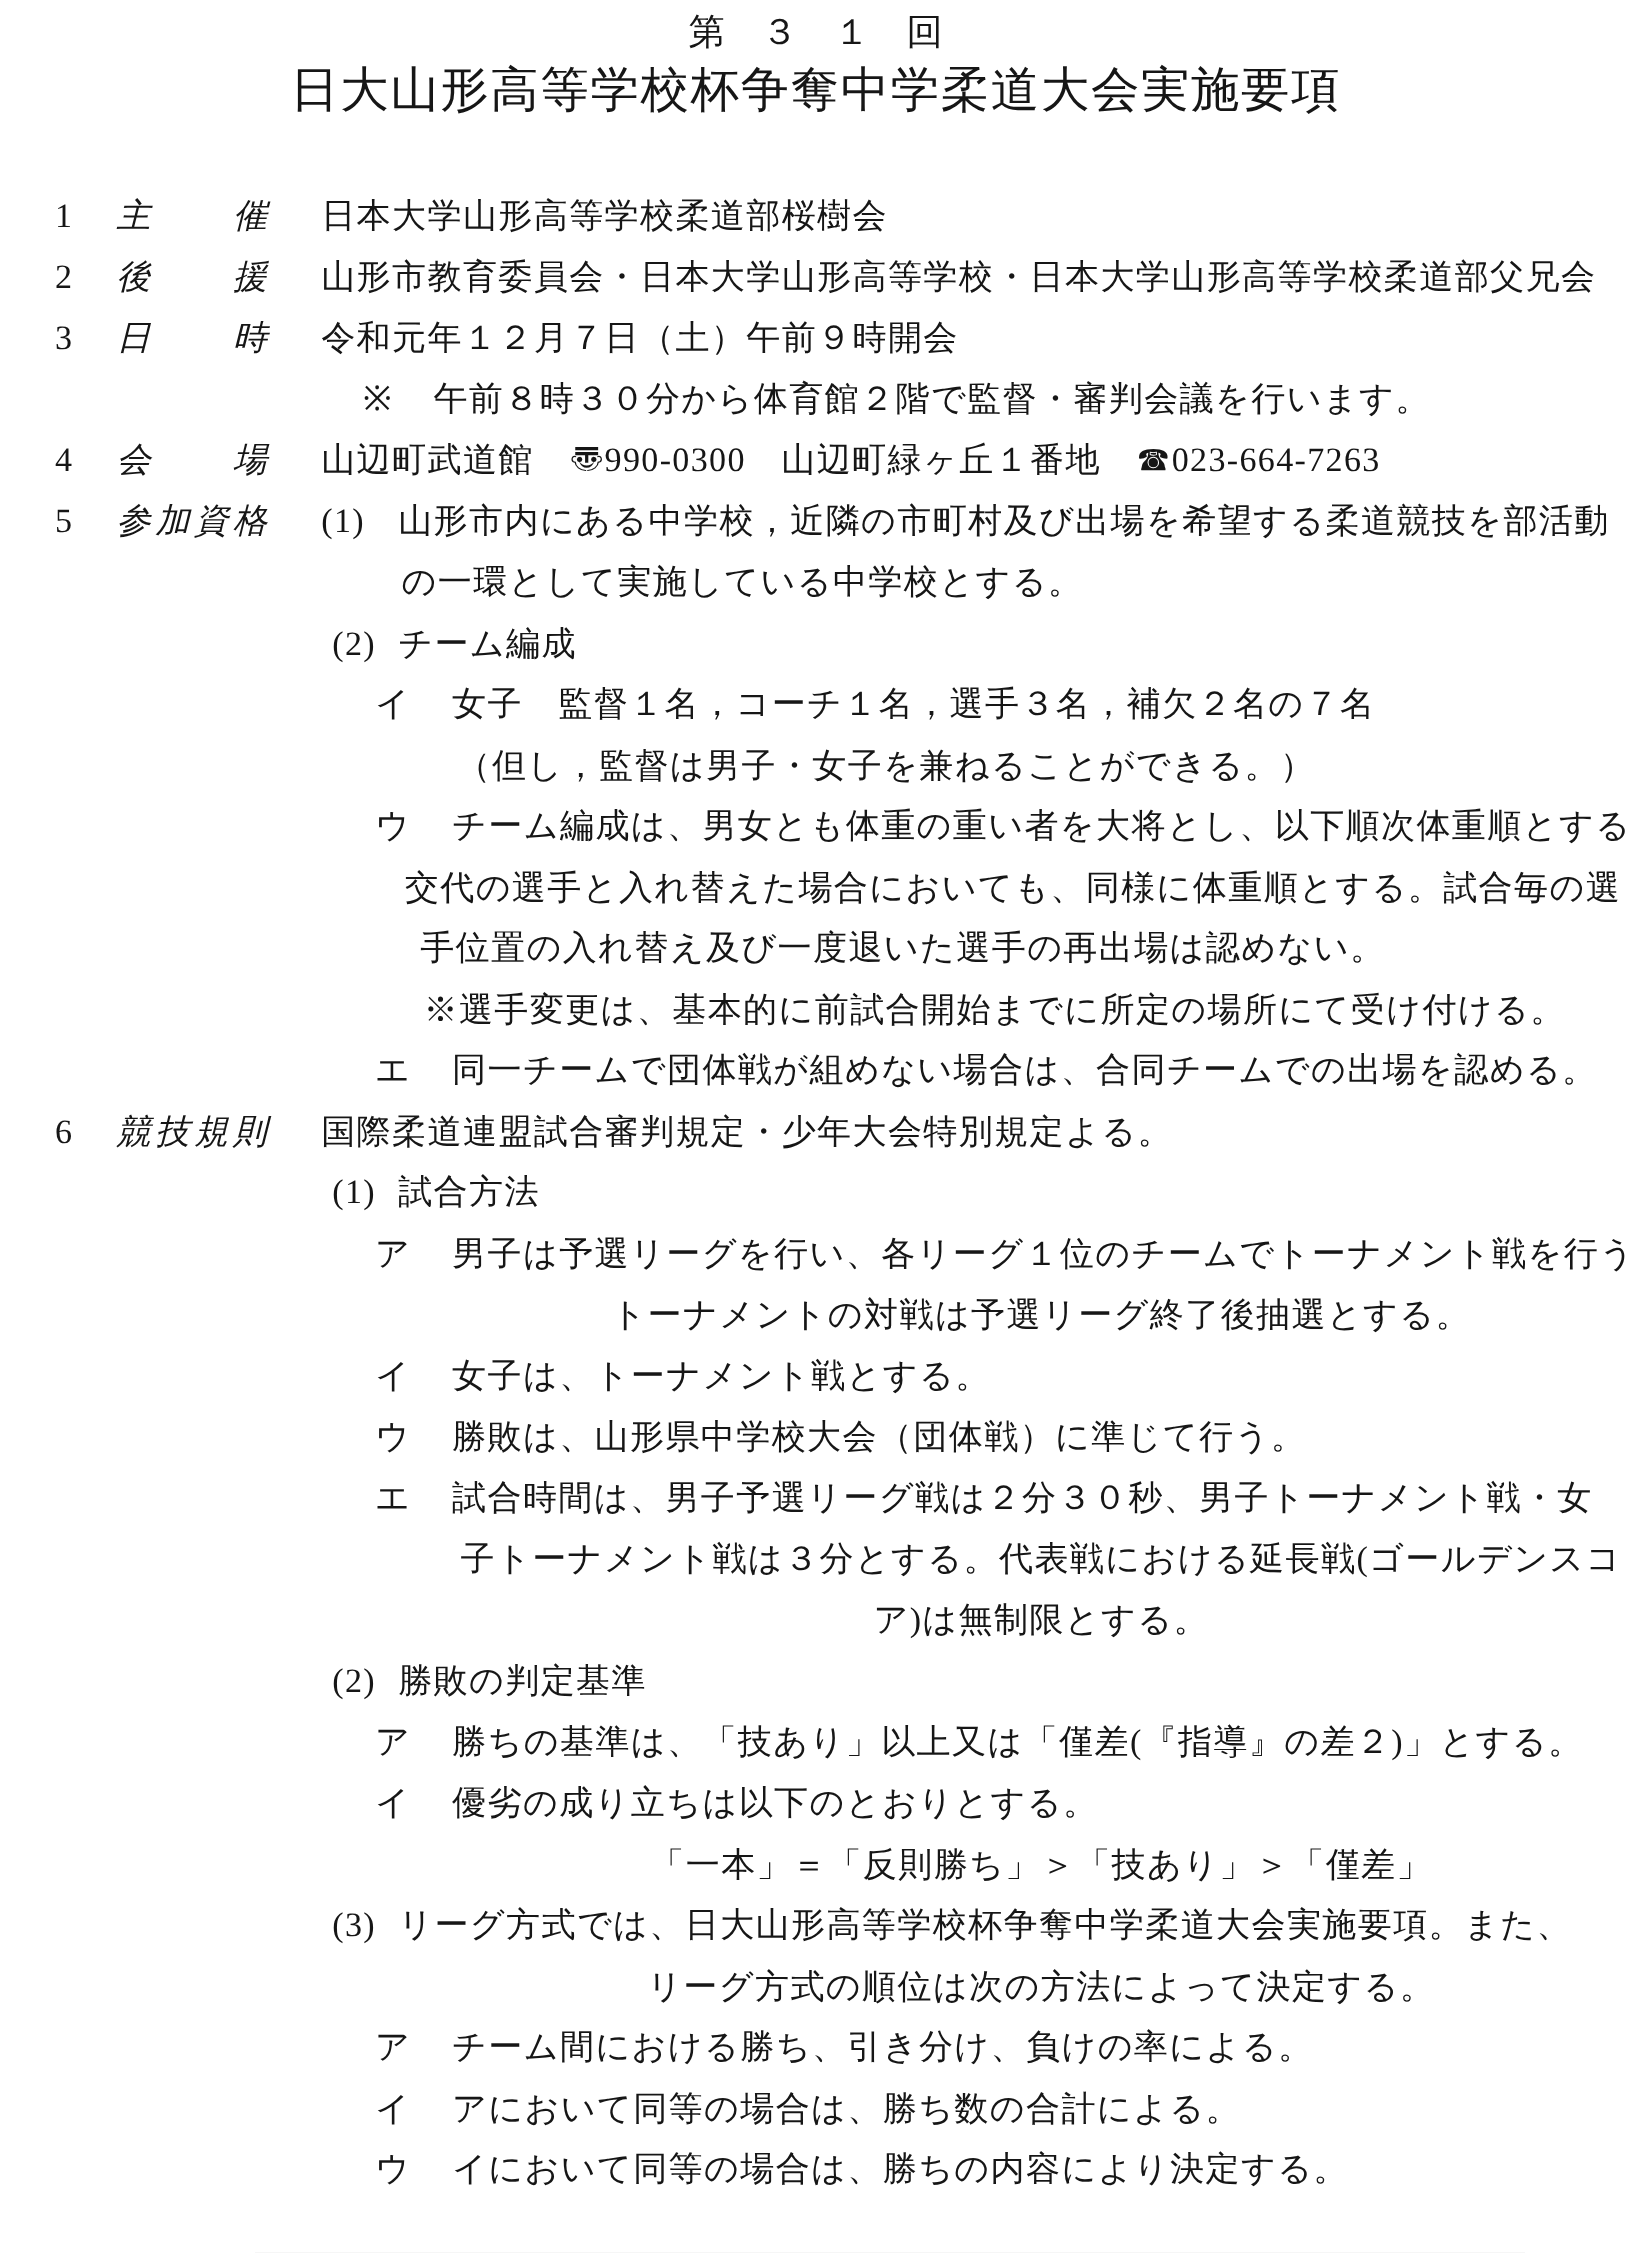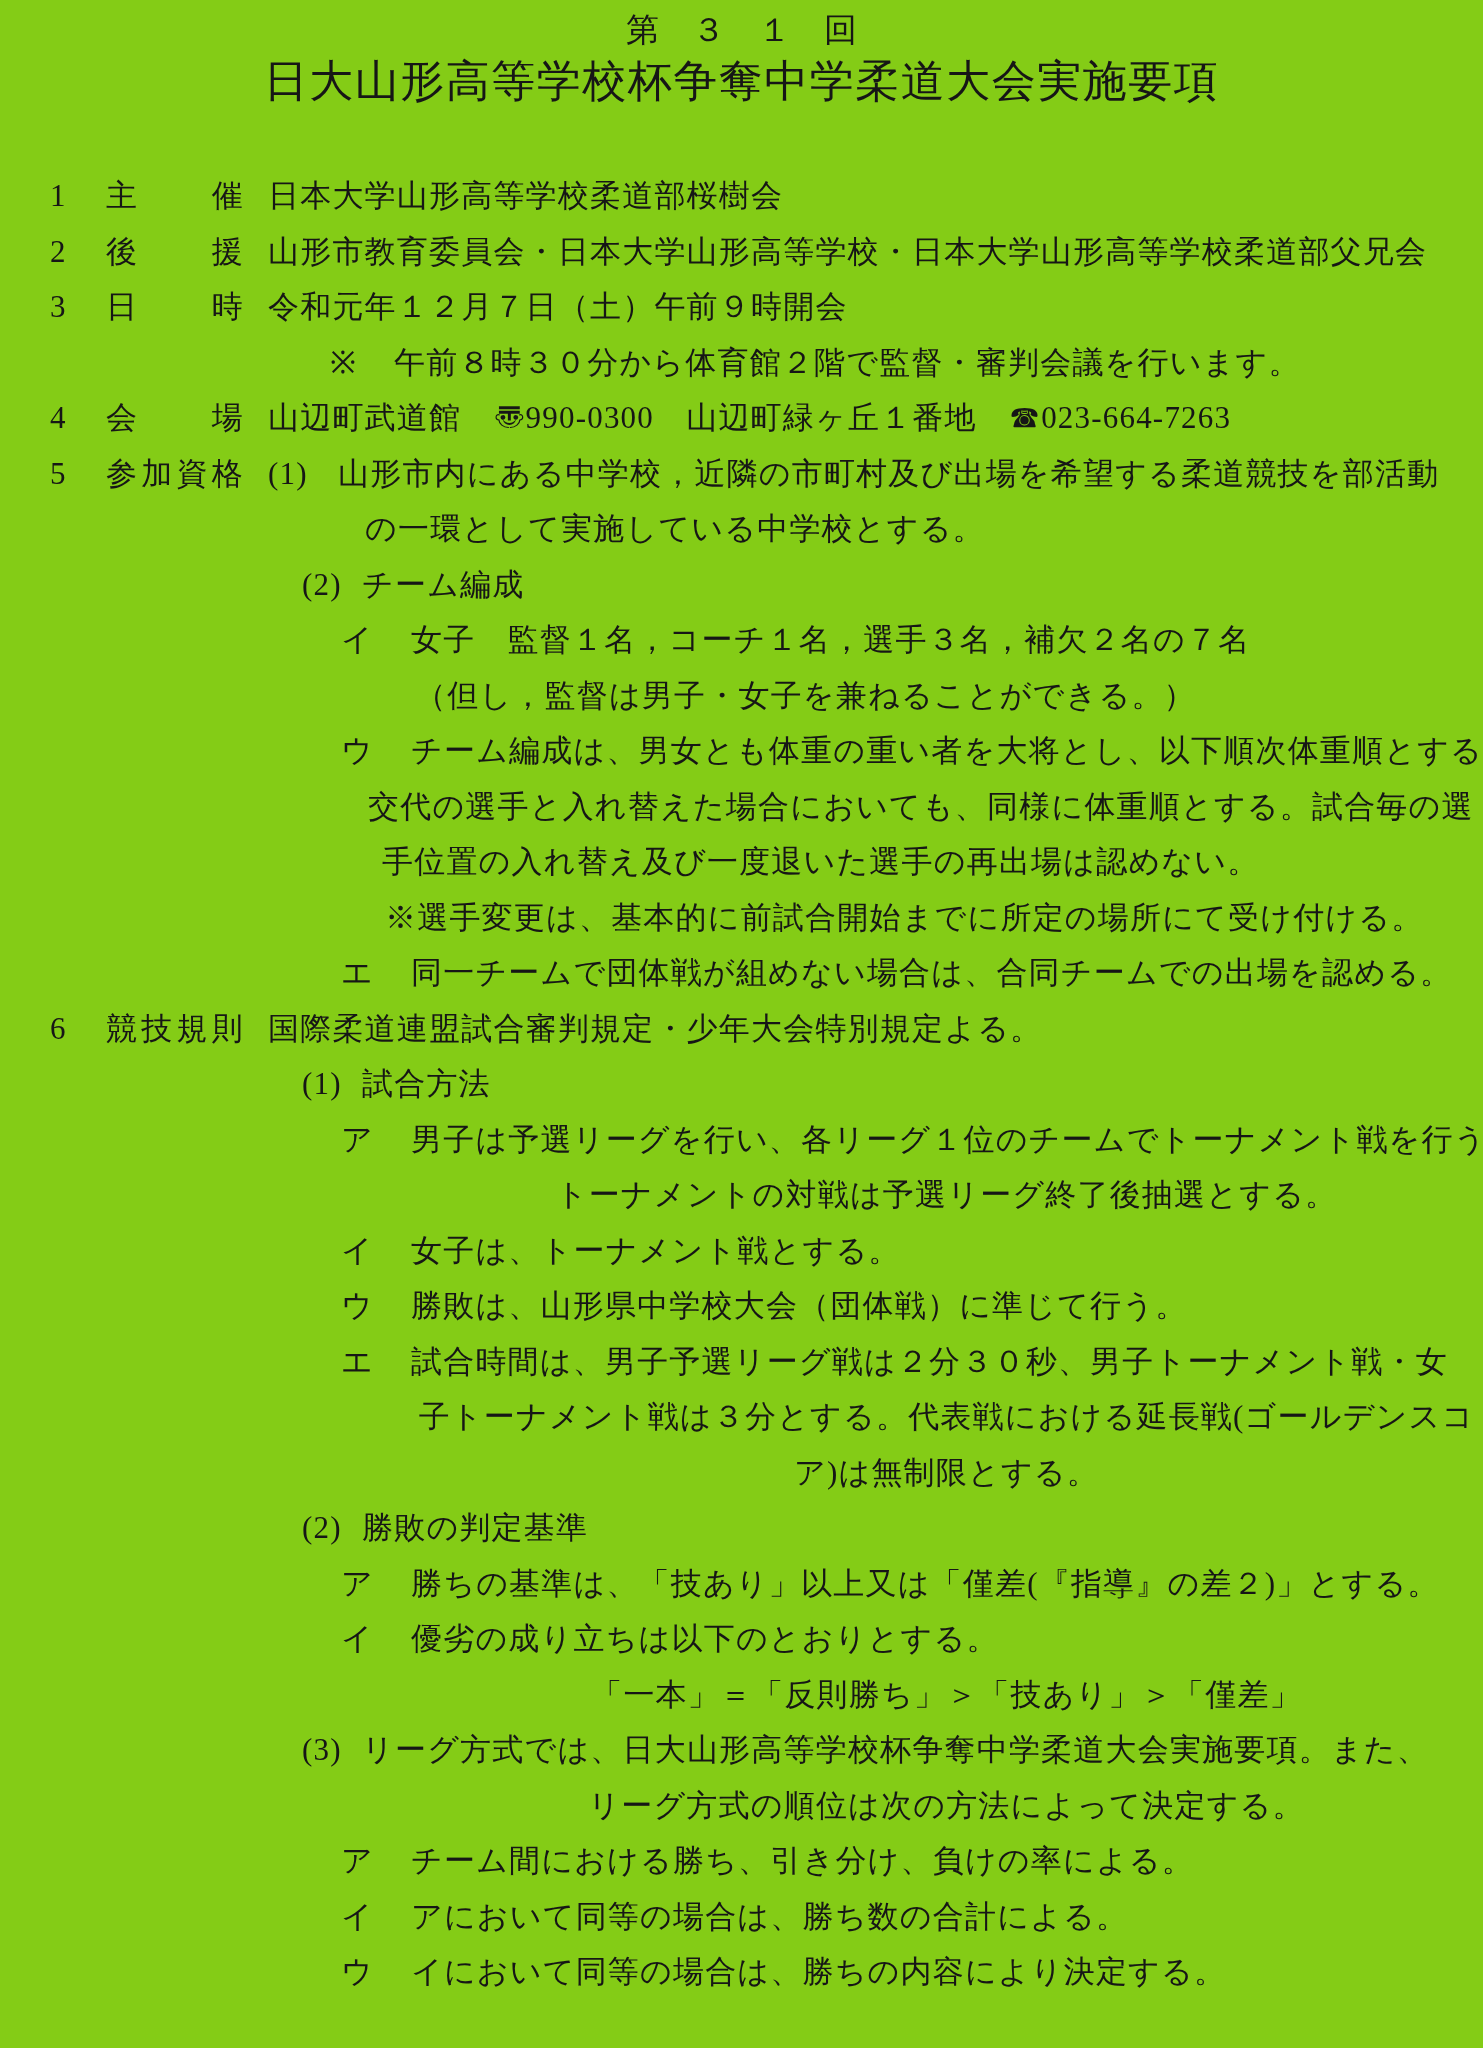--- a/index.html
+++ b/index.html
@@ -1,19 +1,19 @@
 <!DOCTYPE html>
 <html><head>
 <meta charset="utf-8">
 <style>
   html,body{margin:0;padding:0;background:#e8e8e8;}
   .page{
     position:relative;
     width:1483px;height:2048px;
-    background:#84cc16;
+    background:#ffffff;
     color:#161616;
     font-family:"Liberation Serif","DejaVu Serif",serif;
     overflow:hidden;
   }
   .titles{padding-top:4px;}
   .t1{
     text-align:center;font-size:33px;line-height:52px;height:52px;
     font-weight:normal;margin:0;
   }
   .t2{
@@ -21,22 +21,22 @@
     font-weight:normal;margin:0;
   }
   .body{margin-top:60px;}
   .line{
     font-size:31px;letter-spacing:1.2px;
     line-height:55.5px;height:55.5px;
     white-space:nowrap;
   }
   .num{display:inline-block;width:56px;}
   .label{
-    display:inline-block;width:138px;margin-right:24px;
-    text-align:justify;text-align-last:justify;
+    display:inline-block;width:138px;margin-right:48px;
+    text-align:justify;text-align-last:justify;font-style:italic;
   }
   .marker{display:inline-block;}
   .li{padding-left:50px;}
   .li .mk1{width:70px;}
   .note3{padding-left:330px;}
   .note3 .marker{width:64px;}
   .sub{padding-left:302px;}
   .sub .marker{width:60px;}
   .kat{padding-left:341px;}
   .kat .marker{width:70px;}

